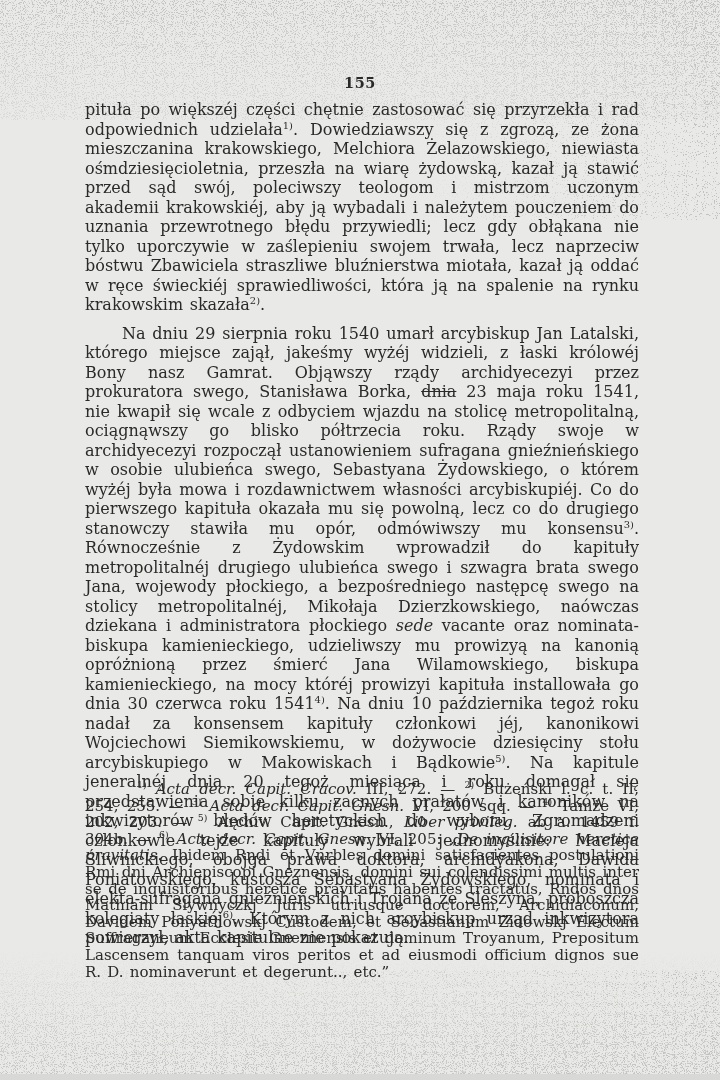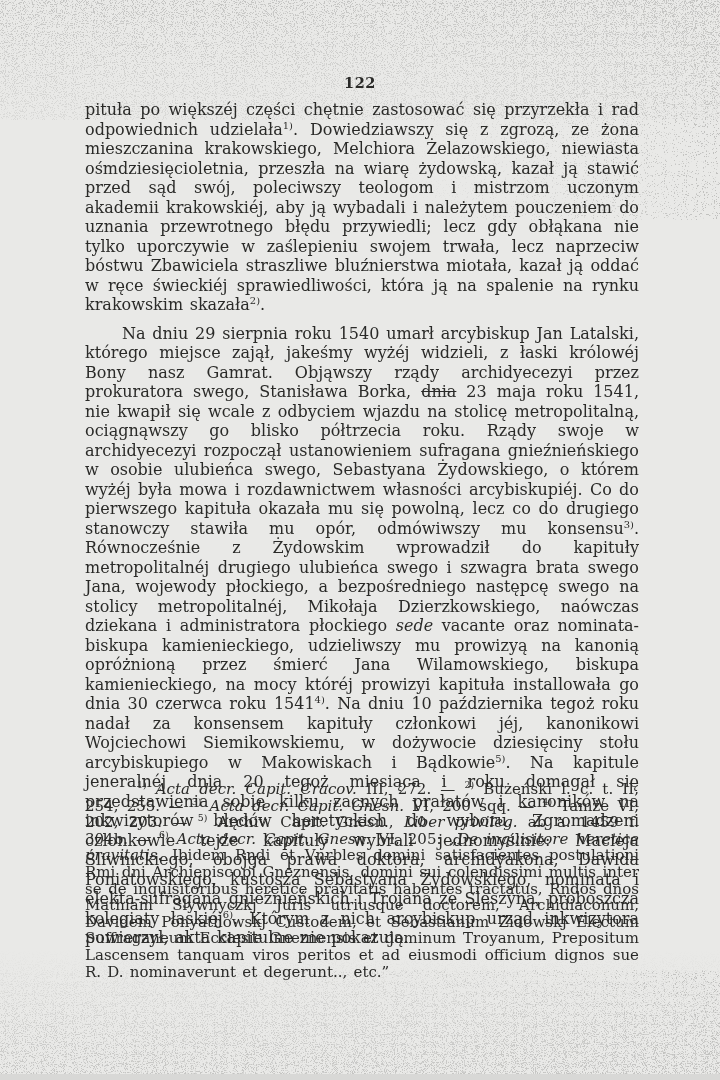--- a/index.html
+++ b/index.html
@@ -98,21 +98,21 @@
   <g mask="url(#mBotA)">
       <rect width="720" height="130" filter="url(#spDense)"></rect>
     </g>
   <g mask="url(#mBotB)">
       <rect y="20" width="720" height="110" filter="url(#spSparse)"></rect>
     </g>
 </svg>
 
 <div class="edge-strip"></div>
 
-<div class="page-number">122</div>
+<div class="page-number">155</div>
 
 <div class="body-text" id="body-text">
     <p class="par"><span>pituła po większéj części chętnie zastosować się przyrzekła i rad odpowiednich udzielała</span><sup>1)</sup><span>. Dowiedziawszy się z zgrozą, ze żona mieszczanina krakowskiego, Melchiora Żelazowskiego, niewiasta ośmdziesięcioletnia, przeszła na wiarę żydowską, kazał ją stawić przed sąd swój, poleciwszy teologom i mistrzom uczonym akademii krakowskiéj, aby ją wybadali i należytem pouczeniem do uznania przewrotnego błędu przywiedli; lecz gdy obłąkana nie tylko uporczywie w zaślepieniu swojem trwała, lecz naprzeciw bóstwu Zbawiciela straszliwe bluźnierstwa miotała, kazał ją oddać w ręce świeckiéj sprawiedliwości, która ją na spalenie na rynku krakowskim skazała</span><sup>2)</sup><span>.</span></p>
     <p class="par indent"><span>Na dniu 29 sierpnia roku 1540 umarł arcybiskup Jan Latalski, którego miejsce zajął, jakeśmy wyżéj widzieli, z łaski królowéj Bony nasz Gamrat. Objąwszy rządy archidyecezyi przez prokuratora swego, Stanisława Borka, </span><span class="strike">dnia</span><span> 23 maja roku 1541, nie kwapił się wcale z odbyciem wjazdu na stolicę metropolitalną, ociągnąwszy go blisko półtrzecia roku. Rządy swoje w archidyecezyi rozpoczął ustanowieniem sufragana gnieźnieńskiego w osobie ulubieńca swego, Sebastyana Żydowskiego, o którem wyżéj była mowa i rozdawnictwem własności arcybiskupiéj. Co do pierwszego kapituła okazała mu się powolną, lecz co do drugiego stanowczy stawiła mu opór, odmówiwszy mu konsensu</span><sup>3)</sup><span>. Równocześnie z Żydowskim wprowadził do kapituły metropolitalnéj drugiego ulubieńca swego i szwagra brata swego Jana, wojewody płockiego, a bezpośredniego następcę swego na stolicy metropolitalnéj, Mikołaja Dzierzkowskiego, naówczas dziekana i administratora płockiego </span><span class="i">sede</span><span> vacante oraz nominata-biskupa kamienieckiego, udzieliwszy mu prowizyą na kanonią opróżnioną przez śmierć Jana Wilamowskiego, biskupa kamienieckiego, na mocy któréj prowizyi kapituła installowała go dnia 30 czerwca roku 1541</span><sup>4)</sup><span>. Na dniu 10 października tegoż roku nadał za konsensem kapituły członkowi jéj, kanonikowi Wojciechowi Siemikowskiemu, w dożywocie dziesięciny stołu arcybiskupiego w Makowiskach i Bądkowie</span><sup>5)</sup><span>. Na kapitule jeneralnéj dnia 20 tegoż miesiąca i roku domagał się przedstawienia sobie kilku zacnych prałatów i kanoników na inkwizytorów błędów heretyckich do wyboru. Zgromadzeni członkowie tejże kapituły wybrali jednomyślnie: Macieja Śliwnickiego, obojga prawa doktora, archidyakona, Dawida Poniatowskiego, kustosza Sebastyana Żydowskiego, nominata i elekta-sufragana gnieźnieńskich i Trojana ze Sleszyna, proboszcza kolegiaty łaskiéj</span><sup>6)</sup><span>. Którym z nich arcybiskup urząd inkwizytora powierzył, akta kapitulne nie pokazują.</span></p>
   </div>
 
 <div class="footnotes" id="footnotes">
     <p class="par indent"><sup>1)</sup><span> </span><span class="i">Acta decr. Capit. Cracov.</span><span> III, 272. — </span><sup>2)</sup><span> Bużeński l. c. t. II, 254, 255. — </span><sup>3)</sup><span> </span><span class="i">Acta decr. Capit. Gnesn.</span><span> VI, 200 sqq. — </span><sup>4)</sup><span> Tamże VI, 202, 203. — </span><sup>5)</sup><span> Archiv. Capit. Gnesn., </span><span class="i">Liber privileg.</span><span> ab a. 1459 f. 304b. — </span><sup>6)</sup><span> </span><span class="i">Acta decr. Capit. Gnesn.</span><span> VI, 205: </span><span class="i">„De inquisitore heretice pravitatis.</span><span> Ibidem Rndi et Vnrbles domini satisfacientes postulationi Rmi dni Archiepiscopi Gneznensis, domini sui colendissimi multis inter se de inquisitoribus heretice pravitatis habentes tractatus, Rndos dnos Mathiam Slywnyczkj Juris utriusque doctorem, Archidiaconum, Davidem Ponyathowskj Custodem, et Sebastianum Zidowskj Electum Suffraganeum Ecclesie Gneznensis et dominum Troyanum, Prepositum Lascensem tanquam viros peritos et ad eiusmodi officium dignos sue R. D. nominaverunt et degerunt.., etc.”</span></p>
   </div>
 

